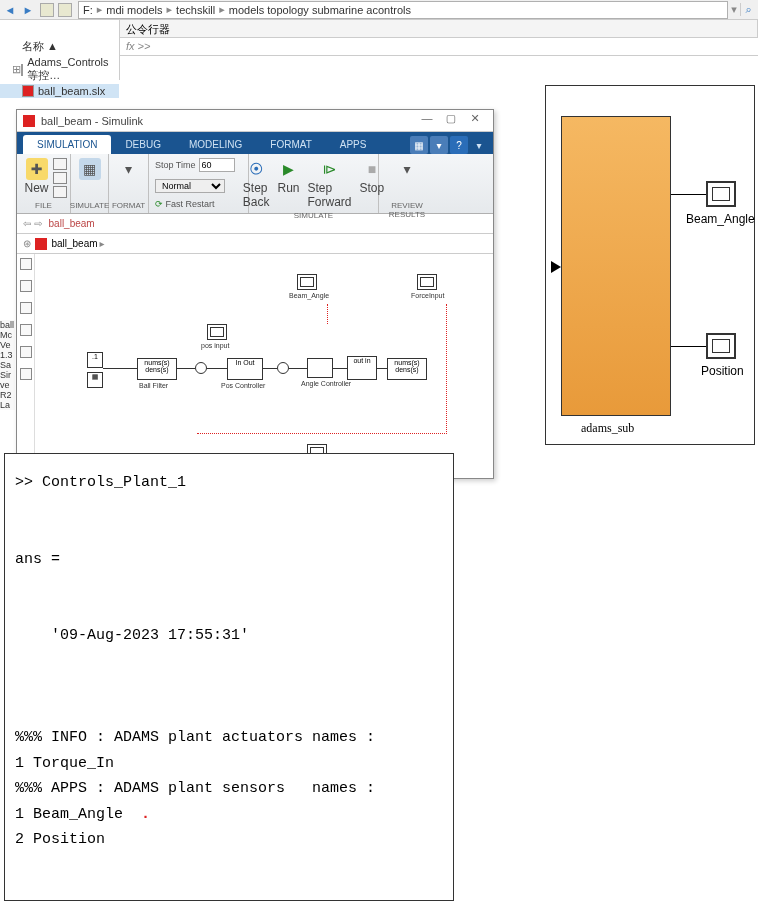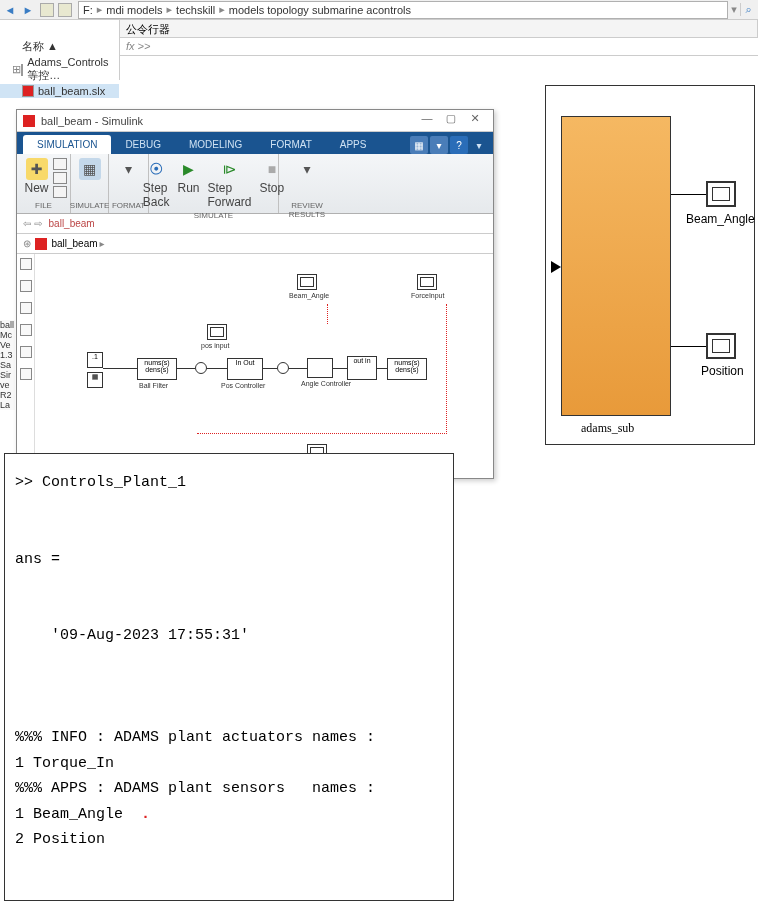--- a/index.html
+++ b/index.html
@@ -174,20 +174,33 @@
         <span class="icn" style="background:#c4d8ea;">▦</span>
       </div>
       <div class="group-label">SIMULATE</div>
     </div>
     <div class="ribbon-group" style="width:40px;">
       <div class="big-btn">
         <span class="icn" style="background:transparent;">▾</span>
       </div>
       <div class="group-label">FORMAT</div>
     </div>
+    <div class="ribbon-group" style="width:100px;align-items:flex-start;">
+      <div class="stop-time-row">
+        <span style="margin-right:3px;">Stop Time</span>
+        <input type="text" style="width: 36px;" value="60">
+      </div>
+      <div class="stop-time-row">
+        <select style="width:70px;"><option>Normal</option></select>
+      </div>
+      <div class="stop-time-row">
+        <span style="color:#2a8a2a;margin-right:3px;">⟳</span>
+          <span>Fast Restart</span>
+      </div>
+    </div>
     <div class="ribbon-group" style="width:130px;">
       <div style="display:flex;">
         <div class="big-btn">
             <span class="icn" style="color:#2a6db8;">⦿</span>
             <span class="lbl" style="white-space:pre;">Step
 Back</span>
           </div>
         <div class="big-btn">
             <span class="icn" style="color:#2a8a2a;">▶</span>
             <span class="lbl">Run</span>

